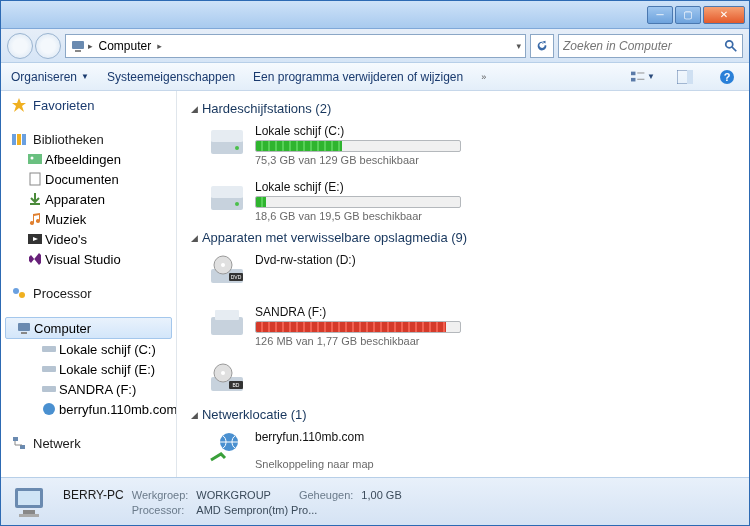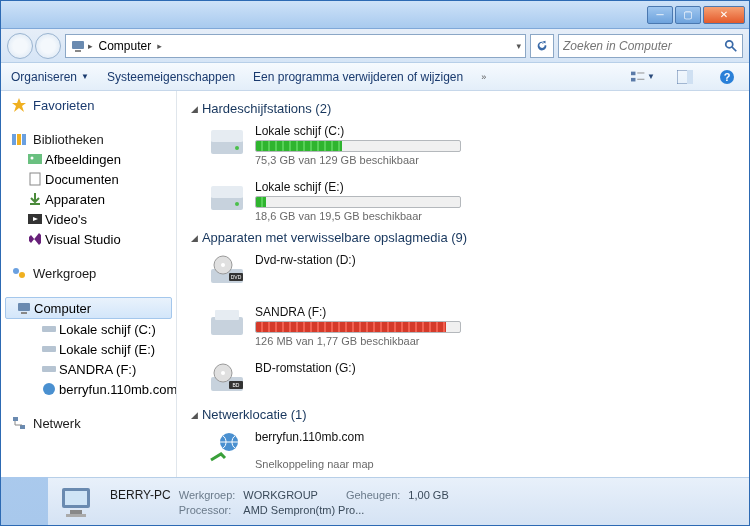--- a/index.html
+++ b/index.html
@@ -45,21 +45,21 @@
 .drive { width: 262px; display: flex; gap: 8px; padding: 4px; cursor: pointer; }
 .dicon { width: 40px; height: 38px; flex-shrink: 0; display: flex; align-items: center; justify-content: center; }
 .dinfo { flex: 1; display: flex; flex-direction: column; gap: 2px; }
 .dname { color: #111; }
 .bar { width: 100%; height: 12px; border: 1px solid #b4b8bc; border-radius: 2px; background: #f0f0f0; overflow: hidden; position: relative; }
 .bar-fill { height: 100%; background: repeating-linear-gradient(90deg,#2fb42f 0,#2fb42f 5px,#56d056 5px,#56d056 7px); }
 .bar-fill.red { background: repeating-linear-gradient(90deg,#d43a2a 0,#d43a2a 5px,#f26050 5px,#f26050 7px); }
 .dfree { color: #6a6a6a; font-size: 11px; }
 .dsub { color: #6a6a6a; font-size: 11px; margin-top: 12px; }
 
-.statusbar { height: 48px; background: linear-gradient(#e8f0fa,#d5e3f4); border-top: 1px solid #b7cfe8; display: flex; align-items: center; padding: 4px 10px; gap: 12px; font-size: 11px; color: #3a4a5a; margin-left: 47px; }
+.statusbar { height: 48px; background: linear-gradient(#e8f0fa,#d5e3f4); border-top: 1px solid #b7cfe8; display: flex; align-items: center; padding: 4px 10px; gap: 12px; font-size: 11px; color: #3a4a5a; }
 .stat-icon { width: 40px; height: 40px; }
 .stat-grid { display: grid; grid-template-columns: auto auto auto auto; gap: 2px 8px; align-items: center; }
 .stat-name { font-size: 12px; color: #1a1a1a; }
 .stat-lbl { color: #6a7a8a; }
 
 
 .ico-star { fill: #f0b020; }
 .ico-drive { fill: #b6c4d2; }
 </style>
 </head>
@@ -170,40 +170,46 @@
             <span>Documenten</span>
           </div>
         <div class="sb-item">
             <svg class="icon16" viewBox="0 0 16 16">
               <path d="M8 2v8M4 7l4 4 4-4M3 13h10" stroke="#4a8a3a" stroke-width="2" fill="none"></path>
             </svg>
             <span>Apparaten</span>
           </div>
         <div class="sb-item">
             <svg class="icon16" viewBox="0 0 16 16">
+              <path d="M6 3l7-1v8a2 2 0 1 1-1-1.7V4L7 5v7a2 2 0 1 1-1-1.7z" fill="#e08030"></path>
+            </svg>
+            <span>Muziek</span>
+          </div>
+        <div class="sb-item">
+            <svg class="icon16" viewBox="0 0 16 16">
               <rect x="1" y="3" width="14" height="10" fill="#333"></rect>
               <polygon points="6,6 11,8 6,10" fill="#fff"></polygon>
             </svg>
             <span>Video's</span>
           </div>
         <div class="sb-item">
             <svg class="icon16" viewBox="0 0 16 16">
               <path d="M12 2L4 12l-2-2V6l2-2 8 10 2-2V4z" fill="#68217a"></path>
             </svg>
             <span>Visual Studio</span>
           </div>
       </div>
 
       <div class="sb-group">
         <div class="sb-head">
           <svg class="icon16" viewBox="0 0 16 16">
               <circle cx="5" cy="6" r="3" fill="#6aa0e0"></circle>
               <circle cx="11" cy="10" r="3" fill="#f0b020"></circle>
             </svg>
-          <span>Werkgroep</span>
+          <span>Processor</span>
         </div>
       </div>
 
       <div class="sb-group">
         <div class="sb-item sel" style="padding-left:10px">
           <svg class="icon16" viewBox="0 0 16 16">
               <rect x="2" y="3" width="12" height="8" fill="#6a8ab0" rx="1"></rect>
               <rect x="5" y="12" width="6" height="2" fill="#888"></rect>
             </svg>
           <span>Computer</span>
@@ -323,23 +329,20 @@
         </div>
         <div class="drive">
           <div class="dicon">
               <svg width="40" height="38" viewBox="0 0 40 38">
                 <rect x="4" y="16" width="32" height="14" fill="#c7d2dd" rx="2"></rect>
                 <circle cx="16" cy="12" r="9" fill="#e0e0e0" stroke="#999"></circle>
                 <circle cx="16" cy="12" r="2" fill="#fff"></circle>
                 <rect x="22" y="20" width="14" height="8" fill="#333" rx="1"></rect>
                 <text x="29" y="26" text-anchor="middle" fill="#fff" font-size="5">BD</text>
               </svg>
-            </div>
-          <div class="dinfo">
-              <div class="dname">BD-romstation (G:)</div>
             </div>
         </div>
       </div>
 
       <div class="sect-head">
           <span class="tri">◢</span>
           <span>Netwerklocatie (1)</span>
         </div>
       <div class="drives">
         <div class="drive">

